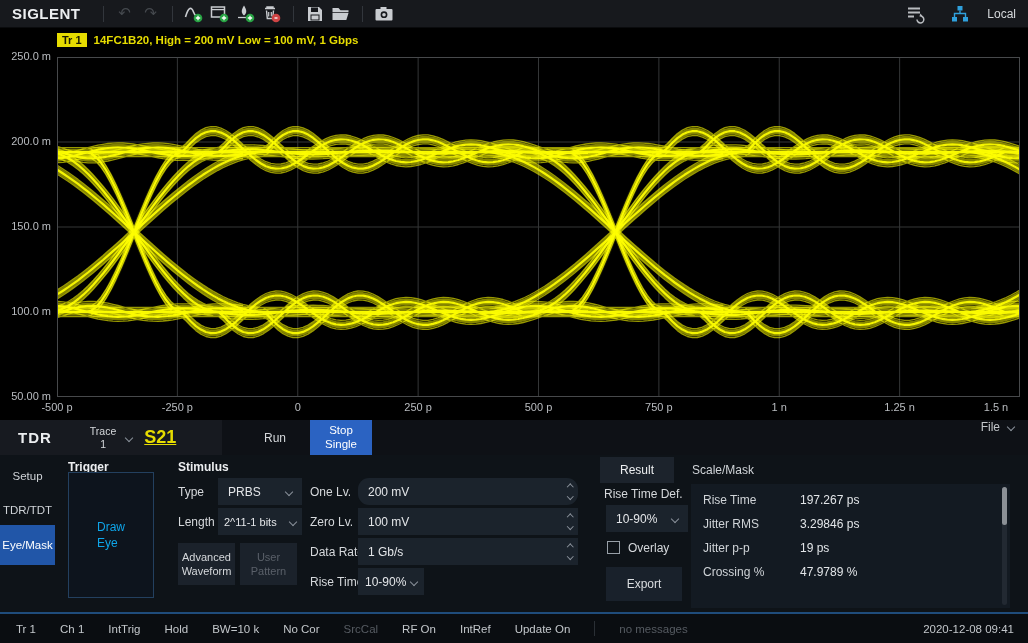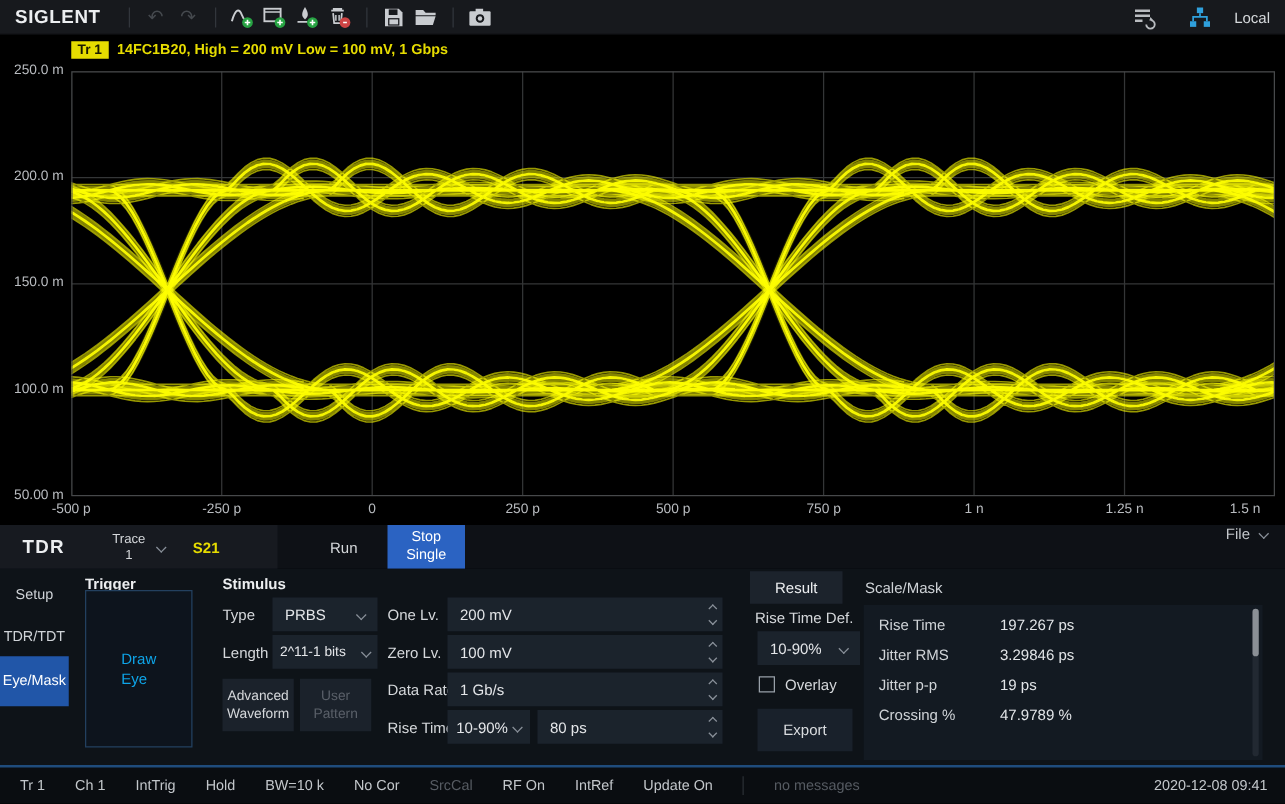--- a/index.html
+++ b/index.html
@@ -26,21 +26,21 @@
   .canvas-wrap { position:absolute; left:57px; top:29px; width:963px; height:340px; }
   .ytick { position:absolute; left:0; width:51px; text-align:right; font-size:11px; color:#b9bcc0; }
   .xtick { position:absolute; width:56px; text-align:center; font-size:11px; color:#b9bcc0; top:373px; }
 
   
   .tdr-bar { height:35px; background:#0e1116; display:flex; align-items:stretch; flex:0 0 35px; }
   .tdr-left { width:222px; background:#171a20; display:flex; align-items:center; flex:0 0 222px; }
   .tdr-title { font-size:15px; font-weight:bold; color:#eceef0; letter-spacing:1px; margin-left:18px; }
   .trace-sel { display:flex; align-items:center; margin-left:38px; }
   .trace-stack { text-align:center; font-size:10.5px; line-height:1.15; color:#d5d8db; }
-  .s21 { color:#e6dc00; font-weight:bold; font-size:12px; margin-left:22px; }
+  .s21 { color:#e6dc00; font-weight:bold; font-size:18px; margin-left:12px;text-decoration:underline; }
   .run-btn { width:62px; margin-left:22px; display:flex; align-items:center; justify-content:center; color:#d5d8db; }
   .stop-btn { width:62px; margin-left:4px; background:#2b63c2; color:#fff; display:flex; flex-direction:column;
     align-items:center; justify-content:center; font-size:11.5px; line-height:1.2; }
   .tdr-right { display:flex; align-items:center; gap:32px; margin-right:14px; color:#c3c7cb;flex-direction:column; }
   .tdr-right .it { display:flex; align-items:center; }
 
   
   .panel { position:relative; height:157px; background:#0e1318; flex:0 0 157px; }
   .side-item { position:absolute; left:0; width:55px; height:26px; display:flex; align-items:center;
     justify-content:center; font-size:11.5px; color:#cfd3d7; }
@@ -287,21 +287,21 @@
     <div class="panel-btn" style="left:178px; top:88px; width:57px; height:42px;">
       <span>Advanced</span>
       <span>Waveform</span>
     </div>
     <div class="panel-btn disabled" style="left:240px; top:88px; width:57px; height:42px;">
       <span>User</span>
       <span>Pattern</span>
     </div>
 
     <div class="flabel" style="left:310px; top:23px;">One Lv.</div>
-    <div class="fld" style="left:358px; top:23px; width:220px;">
+    <div class="fld" style="left:358px; top:23px; width:220px;border-radius:11px;">
       <span>200 mV</span>
       <span class="stepper">
           <span class="chev sm up"></span>
           <span class="chev sm"></span>
         </span>
     </div>
     <div class="flabel" style="left:310px; top:53px;">Zero Lv.</div>
     <div class="fld" style="left:358px; top:53px; width:220px;">
       <span>100 mV</span>
       <span class="stepper">
@@ -314,27 +314,20 @@
       <span>1 Gb/s</span>
       <span class="stepper">
           <span class="chev sm up"></span>
           <span class="chev sm"></span>
         </span>
     </div>
     <div class="flabel" style="left:310px; top:113px;">Rise Time</div>
     <div class="dd" style="left:358px; top:113px; width:66px; padding:0 7px;">
       <span>10-90%</span>
       <span class="chev"></span>
-    </div>
-    <div class="fld" style="left:430px; top:113px; width:148px;">
-      <span>80 ps</span>
-      <span class="stepper">
-          <span class="chev sm up"></span>
-          <span class="chev sm"></span>
-        </span>
     </div>
 
     <div class="rtab active" style="left:600px; width:74px;">Result</div>
     <div class="rtab" style="left:682px; width:82px;">Scale/Mask</div>
     <div class="gtitle" style="left:604px; top:32px; font-weight:normal; color:#d5d8db;">Rise Time Def.</div>
     <div class="dd" style="left:606px; top:50px; width:82px;">
       <span>10-90%</span>
       <span class="chev"></span>
     </div>
     <div class="checkbox" style="left:607px; top:86px;"></div>

